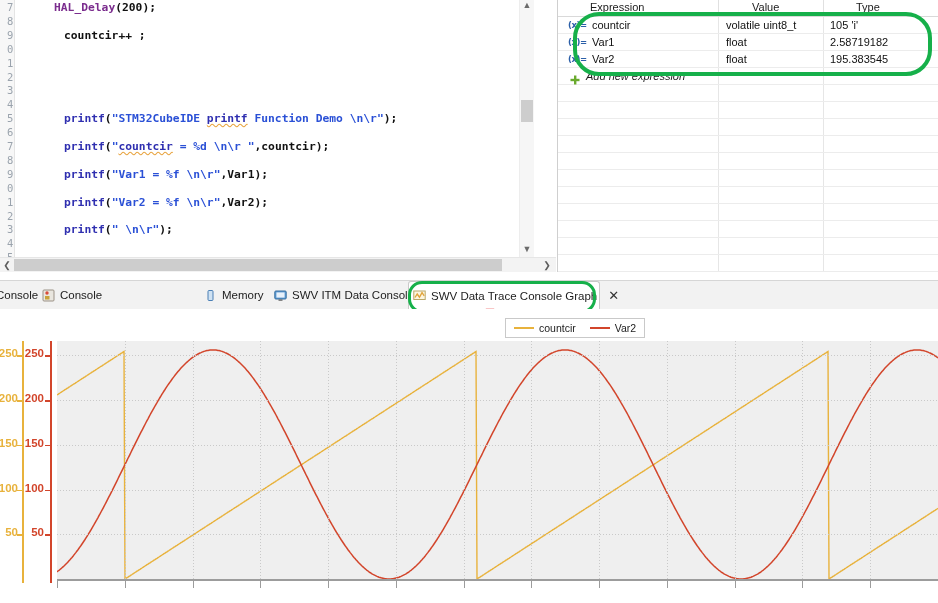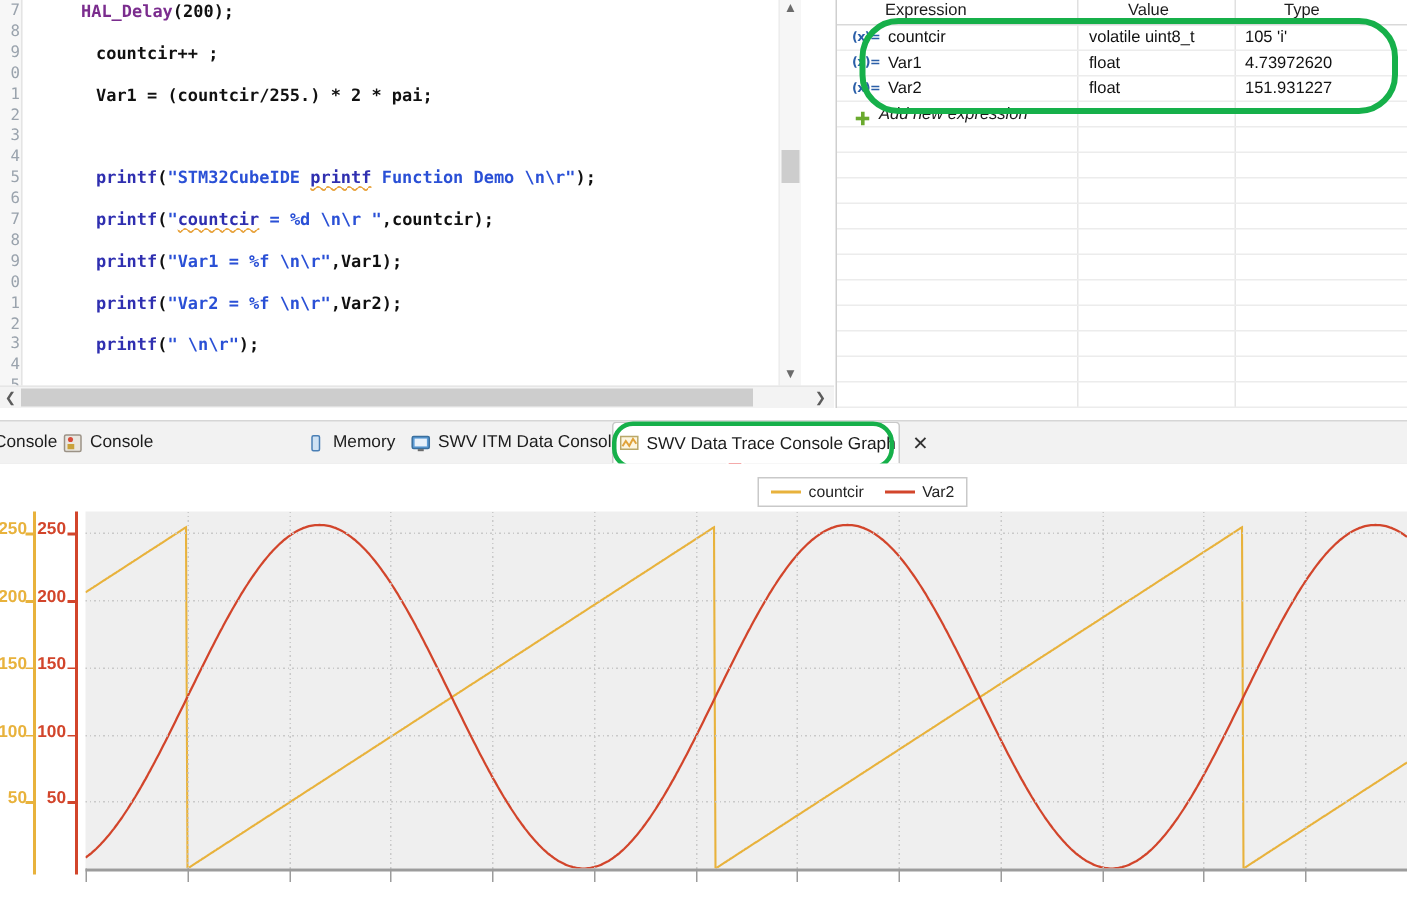--- a/index.html
+++ b/index.html
@@ -170,21 +170,20 @@
         <div class="ln" style="top: 181.7px;">0</div>
         <div class="ln" style="top: 195.6px;">1</div>
         <div class="ln" style="top: 209.5px;">2</div>
         <div class="ln" style="top: 223.4px;">3</div>
         <div class="ln" style="top: 237.3px;">4</div>
         <div class="ln" style="top: 251.2px;">5</div>
       </div>
     <div id="code-area">
         <div class="cl" style="top: 1px; left: 40px;"><span class="kw">HAL_Delay</span><span class="pl">(200);</span></div>
         <div class="cl" style="top: 29px; left: 50px;"><span class="pl">countcir++ ;</span></div>
-        <div class="cl" style="top: 57px; left: 50px;"><span class="pl">Var1 = (countcir/255.) * 2 * pai;</span></div>
         <div class="cl" style="top: 112px; left: 50px;"><span class="fn">printf</span><span class="pl">(</span><span class="str">"STM32CubeIDE </span><span class="str sp">printf</span><span class="str"> Function Demo \n\r"</span><span class="pl">);</span></div>
         <div class="cl" style="top: 140px; left: 50px;"><span class="fn">printf</span><span class="pl">(</span><span class="str">"</span><span class="str sp">countcir</span><span class="str"> = %d \n\r "</span><span class="pl">,countcir);</span></div>
         <div class="cl" style="top: 168px; left: 50px;"><span class="fn">printf</span><span class="pl">(</span><span class="str">"Var1 = %f \n\r"</span><span class="pl">,Var1);</span></div>
         <div class="cl" style="top: 196px; left: 50px;"><span class="fn">printf</span><span class="pl">(</span><span class="str">"Var2 = %f \n\r"</span><span class="pl">,Var2);</span></div>
         <div class="cl" style="top: 223px; left: 50px;"><span class="fn">printf</span><span class="pl">(</span><span class="str">" \n\r"</span><span class="pl">);</span></div>
       </div>
 
     <div id="ed-vscroll">
       <div class="scr-arrow" style="top:1px;">▲</div>
       <div id="ed-vthumb"></div>
@@ -216,30 +215,30 @@
           <div class="ecell" style="left: 168px;">volatile uint8_t</div>
           <div class="ecell" style="left: 272px;">105 'i'</div>
         </div>
         <div class="erow" style="top: 34px;">
           <div class="sep" style="left: 160px;"></div>
           <div class="sep" style="left: 265px;"></div>
           <div class="under"></div>
           <div class="xicon" style="left: 10px;">(x)=</div>
           <div class="ecell" style="left: 34px;">Var1</div>
           <div class="ecell" style="left: 168px;">float</div>
-          <div class="ecell" style="left: 272px;">4.73972620</div>
+          <div class="ecell" style="left: 272px;">2.58719182</div>
         </div>
         <div class="erow" style="top: 51px;">
           <div class="sep" style="left: 160px;"></div>
           <div class="sep" style="left: 265px;"></div>
           <div class="under"></div>
           <div class="xicon" style="left: 10px;">(x)=</div>
           <div class="ecell" style="left: 34px;">Var2</div>
           <div class="ecell" style="left: 168px;">float</div>
-          <div class="ecell" style="left: 272px;">151.931227</div>
+          <div class="ecell" style="left: 272px;">195.383545</div>
         </div>
         <div class="erow" style="top: 68px;">
           <div class="sep" style="left: 160px;"></div>
           <div class="sep" style="left: 265px;"></div>
           <div class="under"></div>
           <div class="plusicon" style="left: 12px;"><svg width="10" height="10" viewBox="0 0 10 10">
               <rect x="4" y="0.5" width="2.4" height="9" fill="#6aaa2e"></rect>
               <rect x="0.5" y="3.8" width="9" height="2.4" fill="#6aaa2e"></rect>
             </svg></div>
           <div class="addtxt" style="left: 28px;">Add new expression</div>

